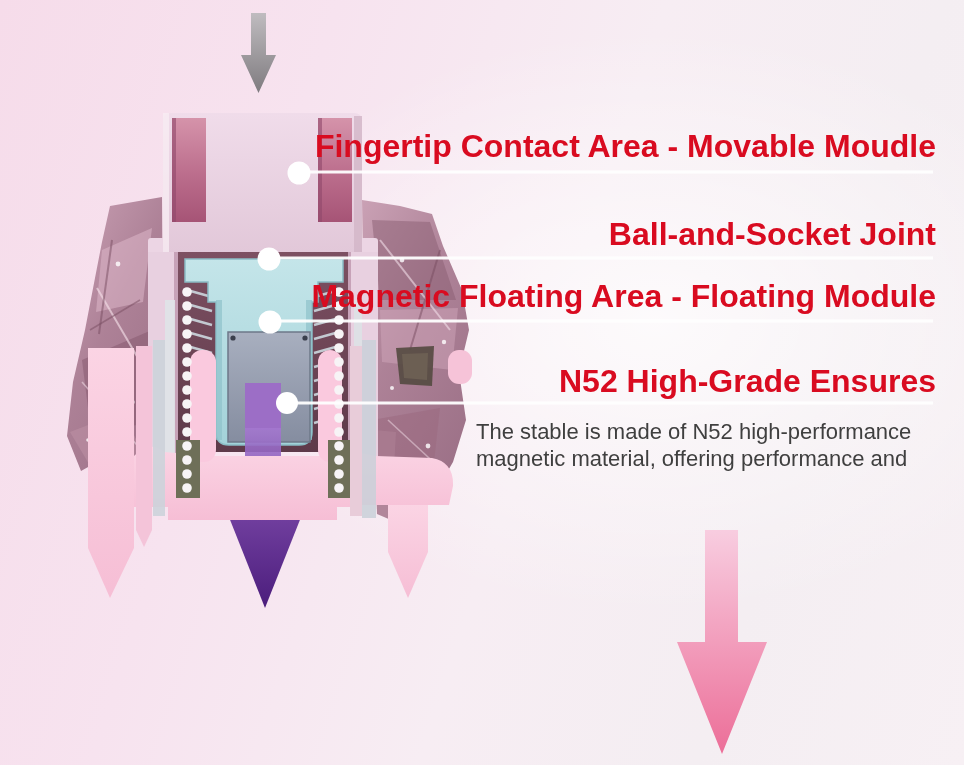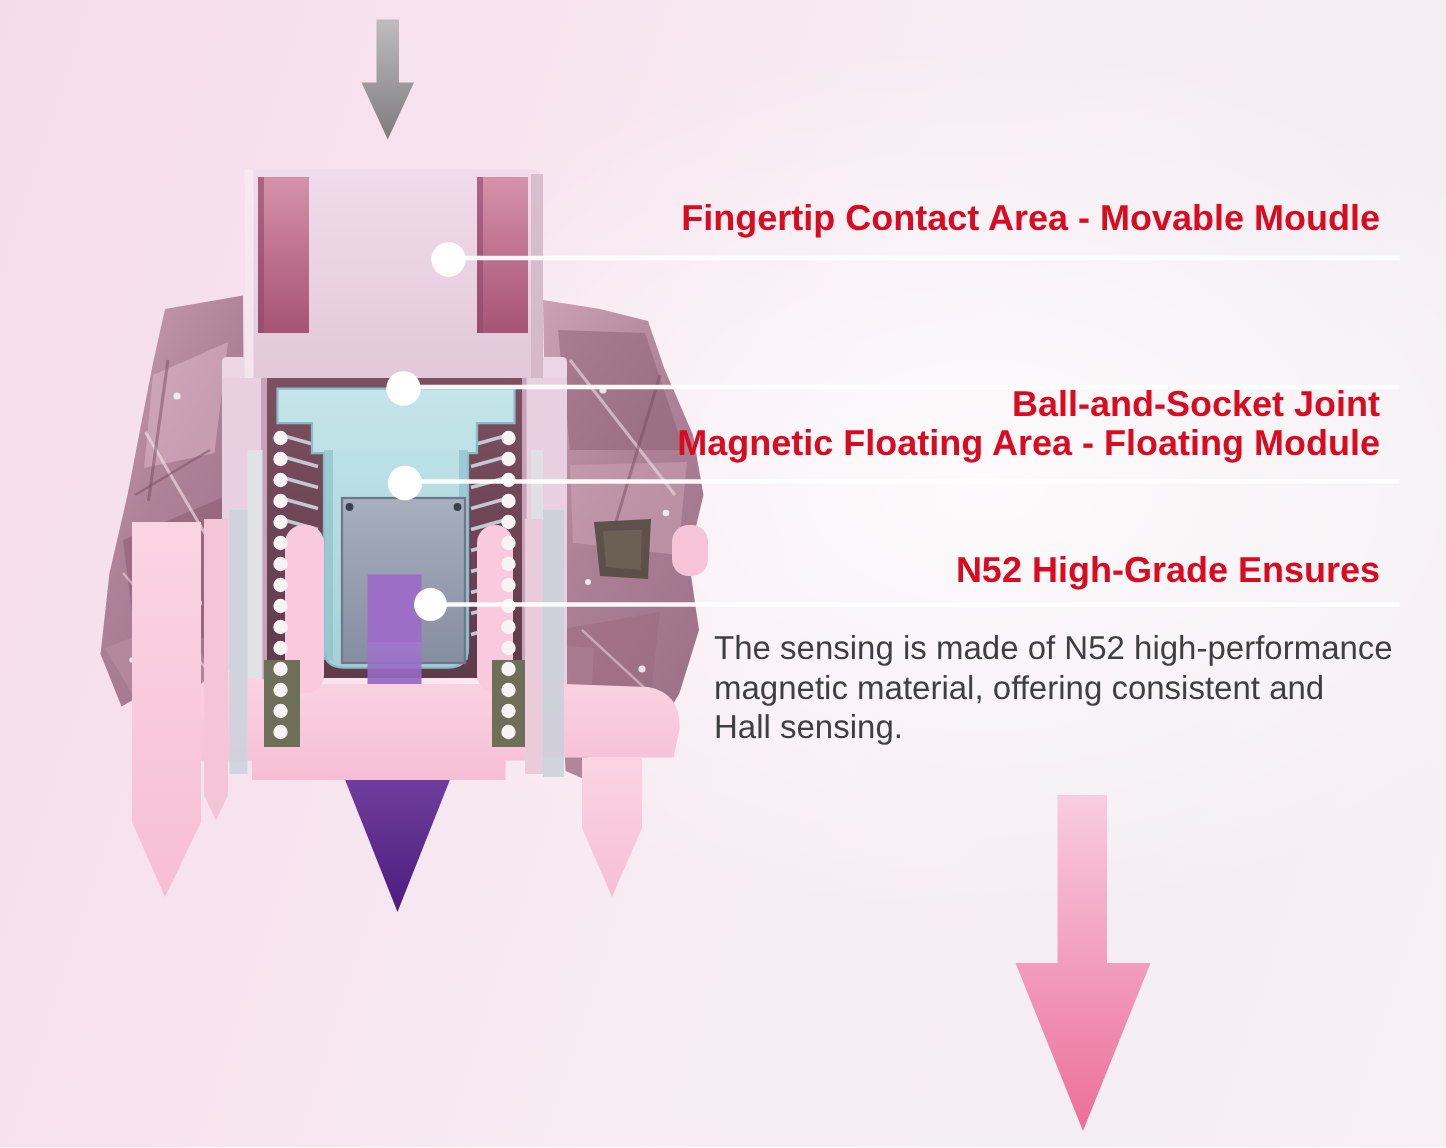--- a/index.html
+++ b/index.html
@@ -5,25 +5,25 @@
   html,body{margin:0;padding:0;}
   body{width:964px;height:765px;overflow:hidden;font-family:"Liberation Sans",sans-serif;}
   .stage{
     position:relative;width:964px;height:765px;
     background:
       radial-gradient(ellipse 620px 420px at 68% 42%, rgba(255,255,255,.75) 0%, rgba(255,255,255,0) 70%),
       linear-gradient(108deg,#f6dcea 0%, #f7e3ef 28%, #f7edf3 55%, #f4eef2 78%, #f7f0f4 100%);
   }
   .diagram{position:absolute;left:0;top:0;}
   .callout-label{
-    position:absolute;right:44px;text-align:right;
-    color:#d90b20;font-weight:bold;font-size:24px;line-height:30px;
+    position:absolute;right:28px;text-align:right;
+    color:#d90b20;font-weight:bold;font-size:32px;line-height:30px;
     letter-spacing:0;white-space:nowrap;
   }
-  .lbl1{top:131px;} .lbl2{top:219px;margin-top:36px;} .lbl3{top:281px;} .lbl4{top:366px;}
+  .lbl1{top:131px;} .lbl2{top:219px;} .lbl3{top:281px;} .lbl4{top:366px;}
   .desc{
     position:absolute;left:476px;top:419px;color:#3f3f3f;
     font-size:22px;line-height:26.5px;font-weight:400;
   }
   .desc span{display:block;white-space:nowrap;}
 </style>
 </head>
 <body>
 
 <div class="stage">
@@ -250,18 +250,17 @@
       <circle cx="287" cy="403" r="11"></circle>
     </g>
   </svg>
 
   <div class="callout-label lbl1">Fingertip Contact Area - Movable Moudle</div>
   <div class="callout-label lbl2">Ball-and-Socket Joint</div>
   <div class="callout-label lbl3">Magnetic Floating Area - Floating Module</div>
   <div class="callout-label lbl4">N52 High-Grade Ensures</div>
 
   <div class="desc">
-    <span>The sensing is made of N52 high-performance</span>
-    <span>magnetic material, offering consistent and</span>
-    <span>Hall sensing.</span>
+    <span>The stable is made of N52 high-performance</span>
+    <span>magnetic material, offering performance and</span>
   </div>
 
 </div>
 
 </body></html>

